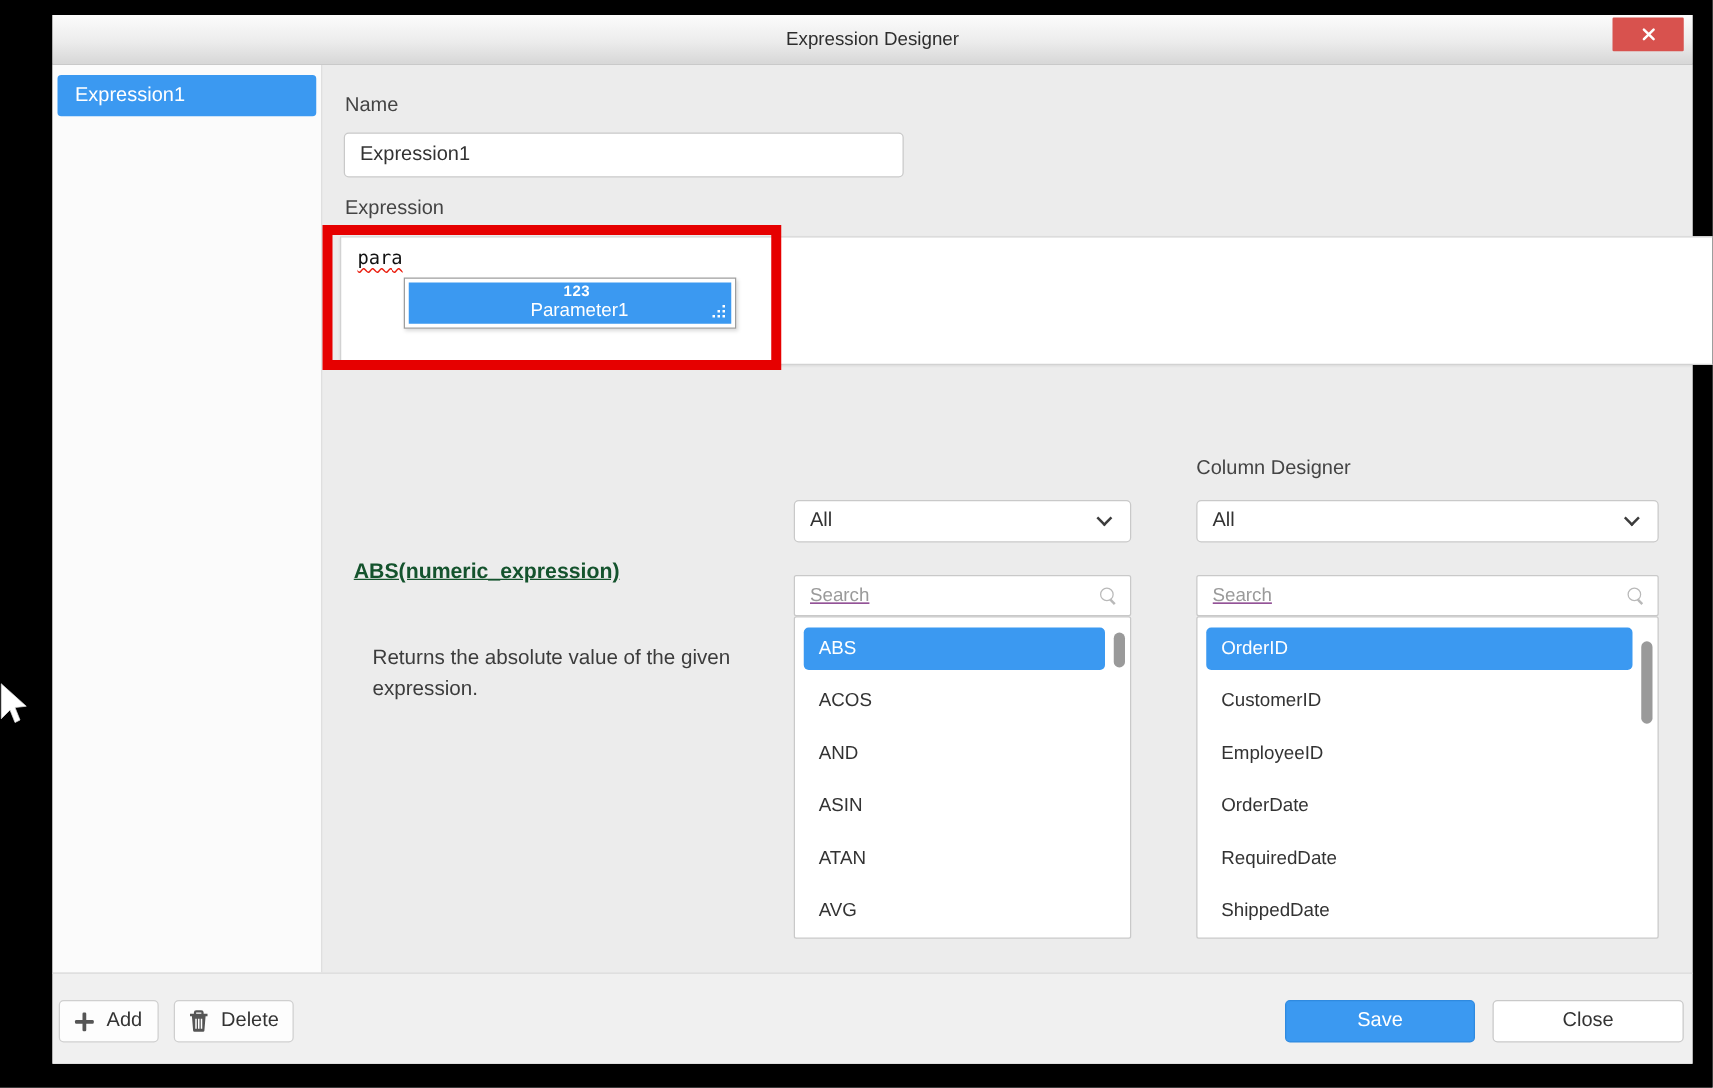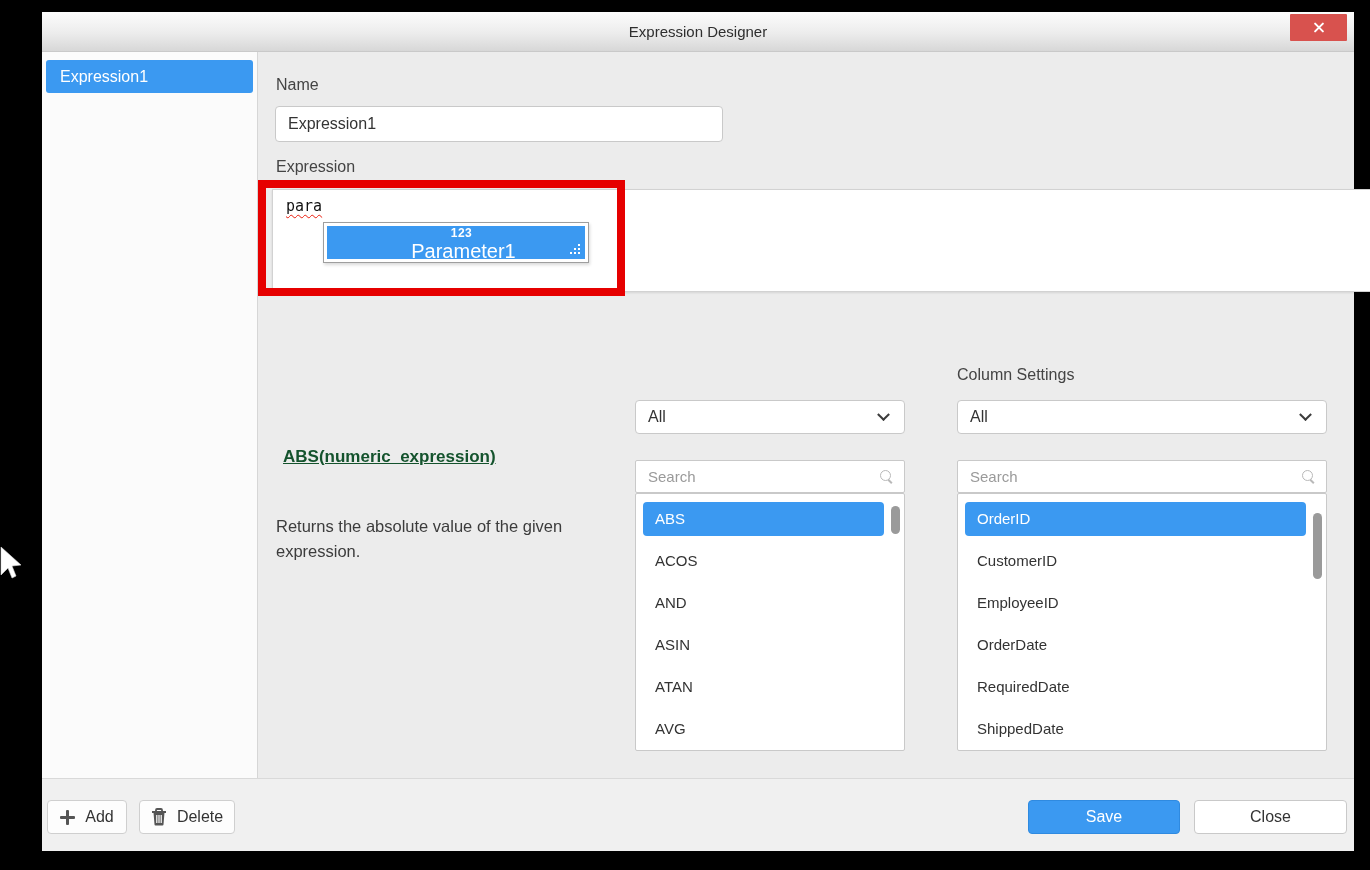--- a/index.html
+++ b/index.html
@@ -37,40 +37,40 @@
 
   
   .editor{position:absolute;left:14px;top:137px;width:1203px;height:103px;background:#fff;
     border:1px solid #d2d2d2;box-shadow:0 1px 2px rgba(0,0,0,.10);z-index:1;}
   .editor-text{position:absolute;left:13px;top:7px;font-family:"DejaVu Sans Mono",monospace;font-size:15px;color:#111;
     text-decoration:underline;text-decoration-style:wavy;text-decoration-color:#ea1c0d;text-decoration-thickness:1px;text-underline-offset:3px;}
   .autocomplete{position:absolute;left:65px;top:170px;width:266px;height:41px;background:#fff;
     border:1px solid #9e9e9e;padding:3px;z-index:2;box-shadow:1px 2px 3px rgba(0,0,0,.15);}
   .ac-row{position:relative;width:100%;height:100%;background:var(--accent);display:flex;align-items:center;cursor:pointer;flex-direction:column;}
   .ac-num{color:#fff;font-size:12px;font-weight:bold;margin-left:11px;letter-spacing:.5px;}
-  .ac-label{color:#fff;font-size:20px;margin-left:15px;}
+  .ac-label{color:#fff;font-size:15px;margin-left:15px;}
   .grip{position:absolute;right:5px;bottom:5px;width:2px;height:2px;background:#fff;
     box-shadow:-4px 0 0 #fff,-8px 0 0 #fff,0 -4px 0 #fff,-4px -4px 0 #fff,0 -8px 0 #fff;cursor:nwse-resize;}
   .annotation{position:absolute;left:0;top:128px;width:367px;height:116px;border:8px solid var(--annotation_red);
     z-index:3;pointer-events:none;}
 
   
   .signature{position:absolute;left:25px;top:395px;font-size:17px;font-weight:bold;color:#14532d;text-decoration:underline;}
-  .description{position:absolute;left:18px;top:462px;width:345px;font-size:16.5px;color:#3c3c3c;line-height:25px;}
+  .description{position:absolute;left:40px;top:462px;width:345px;font-size:16.5px;color:#3c3c3c;line-height:25px;}
 
   
   .picker-label{position:absolute;font-size:16px;color:#444;top:314px;}
   .select{position:absolute;top:348px;height:34px;background:#fff;border:1px solid #c9c9c9;border-radius:4px;
     display:flex;align-items:center;cursor:pointer;}
   .select .sel-text{font-size:16px;color:#333;margin-left:12px;flex:1;}
   .chevron{width:9px;height:9px;border-right:2px solid #3c3c3c;border-bottom:2px solid #3c3c3c;
     transform:rotate(45deg) translate(-2px,-2px);margin-right:16px;}
   .search-box{position:absolute;top:408px;height:33px;background:#fff;border:1px solid #c9c9c9;border-radius:2px;}
   .search-box input{position:absolute;inset:0;border:none;outline:none;background:transparent;
-    font-size:15px;color:#4d7c0f;padding-left:12px;padding-right:32px;}
+    font-size:15px;color:#701a75;padding-left:12px;padding-right:32px;text-decoration:underline;}
   .search-box input::placeholder{color:#9a9a9a;}
   .mag{position:absolute;right:10px;top:9px;width:14px;height:14px;pointer-events:none;}
   .mag::before{content:"";position:absolute;left:0;top:0;width:9px;height:9px;border:1.5px solid #b9b9b9;border-radius:50%;}
   .mag::after{content:"";position:absolute;left:9px;top:9px;width:5px;height:1.5px;background:#b9b9b9;transform:rotate(45deg);transform-origin:0 0;}
   .list{position:absolute;top:441px;height:258px;background:#fff;border:1px solid #c9c9c9;border-radius:2px;overflow:hidden;}
   .list-item{height:34px;line-height:34px;margin:8px 20px 0 7px;padding-left:12px;font-size:15px;color:#333;
     border-radius:4px;cursor:pointer;}
   .list-item:first-of-type{margin-top:9px;}
   .list-item.selected{background:var(--accent);color:#fff;}
   .thumb{position:absolute;right:4px;width:9px;background:#9a9a9a;border-radius:5px;cursor:grab;}
@@ -147,21 +147,21 @@
       <div class="list fn-col-left">
         <div class="thumb" style="top:12px;height:28px;"></div>
       <div class="list-item selected">ABS</div>
           <div class="list-item">ACOS</div>
           <div class="list-item">AND</div>
           <div class="list-item">ASIN</div>
           <div class="list-item">ATAN</div>
           <div class="list-item">AVG</div>
         </div>
 
-      <span class="picker-label fn-col-right">Column Settings</span>
+      <span class="picker-label fn-col-right">Column Designer</span>
       <div class="select fn-col-right">
         <span class="sel-text">All</span>
         <span class="chevron"></span>
       </div>
       <div class="search-box fn-col-right">
         <input type="text" placeholder="Search" style="">
         <span class="mag"></span>
       </div>
       <div class="list fn-col-right">
         <div class="thumb" style="top:19px;height:66px;"></div>

